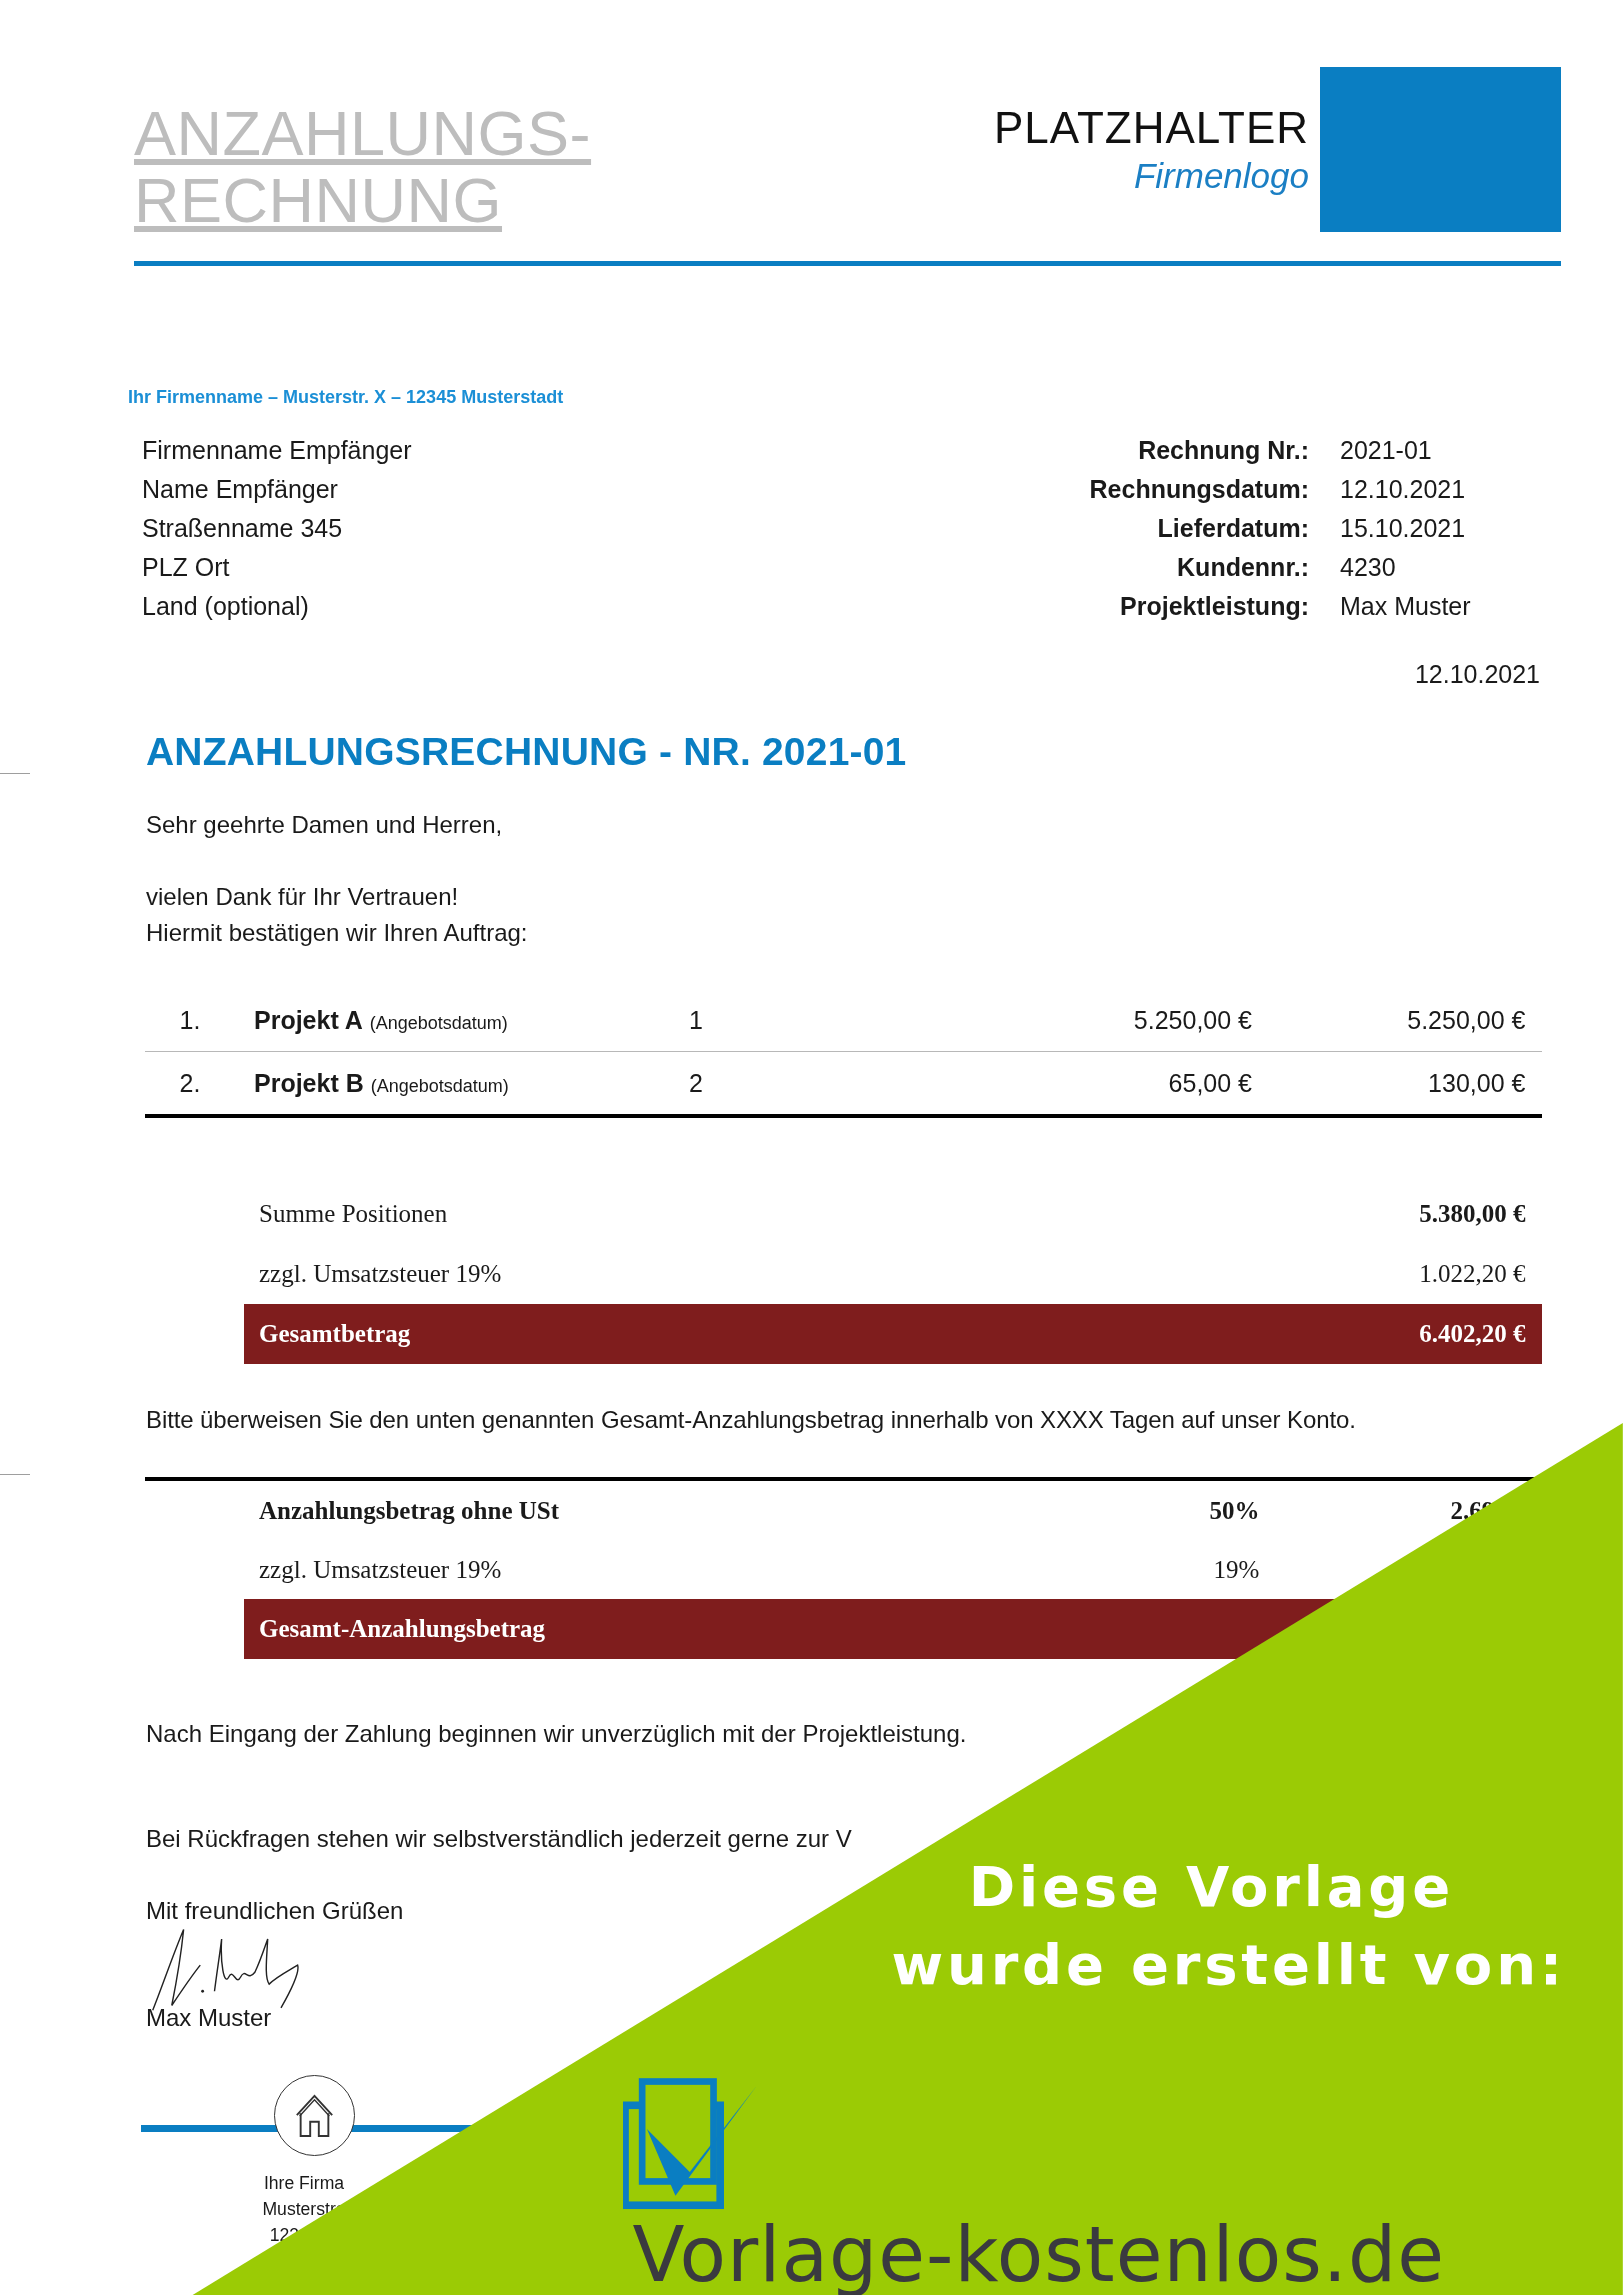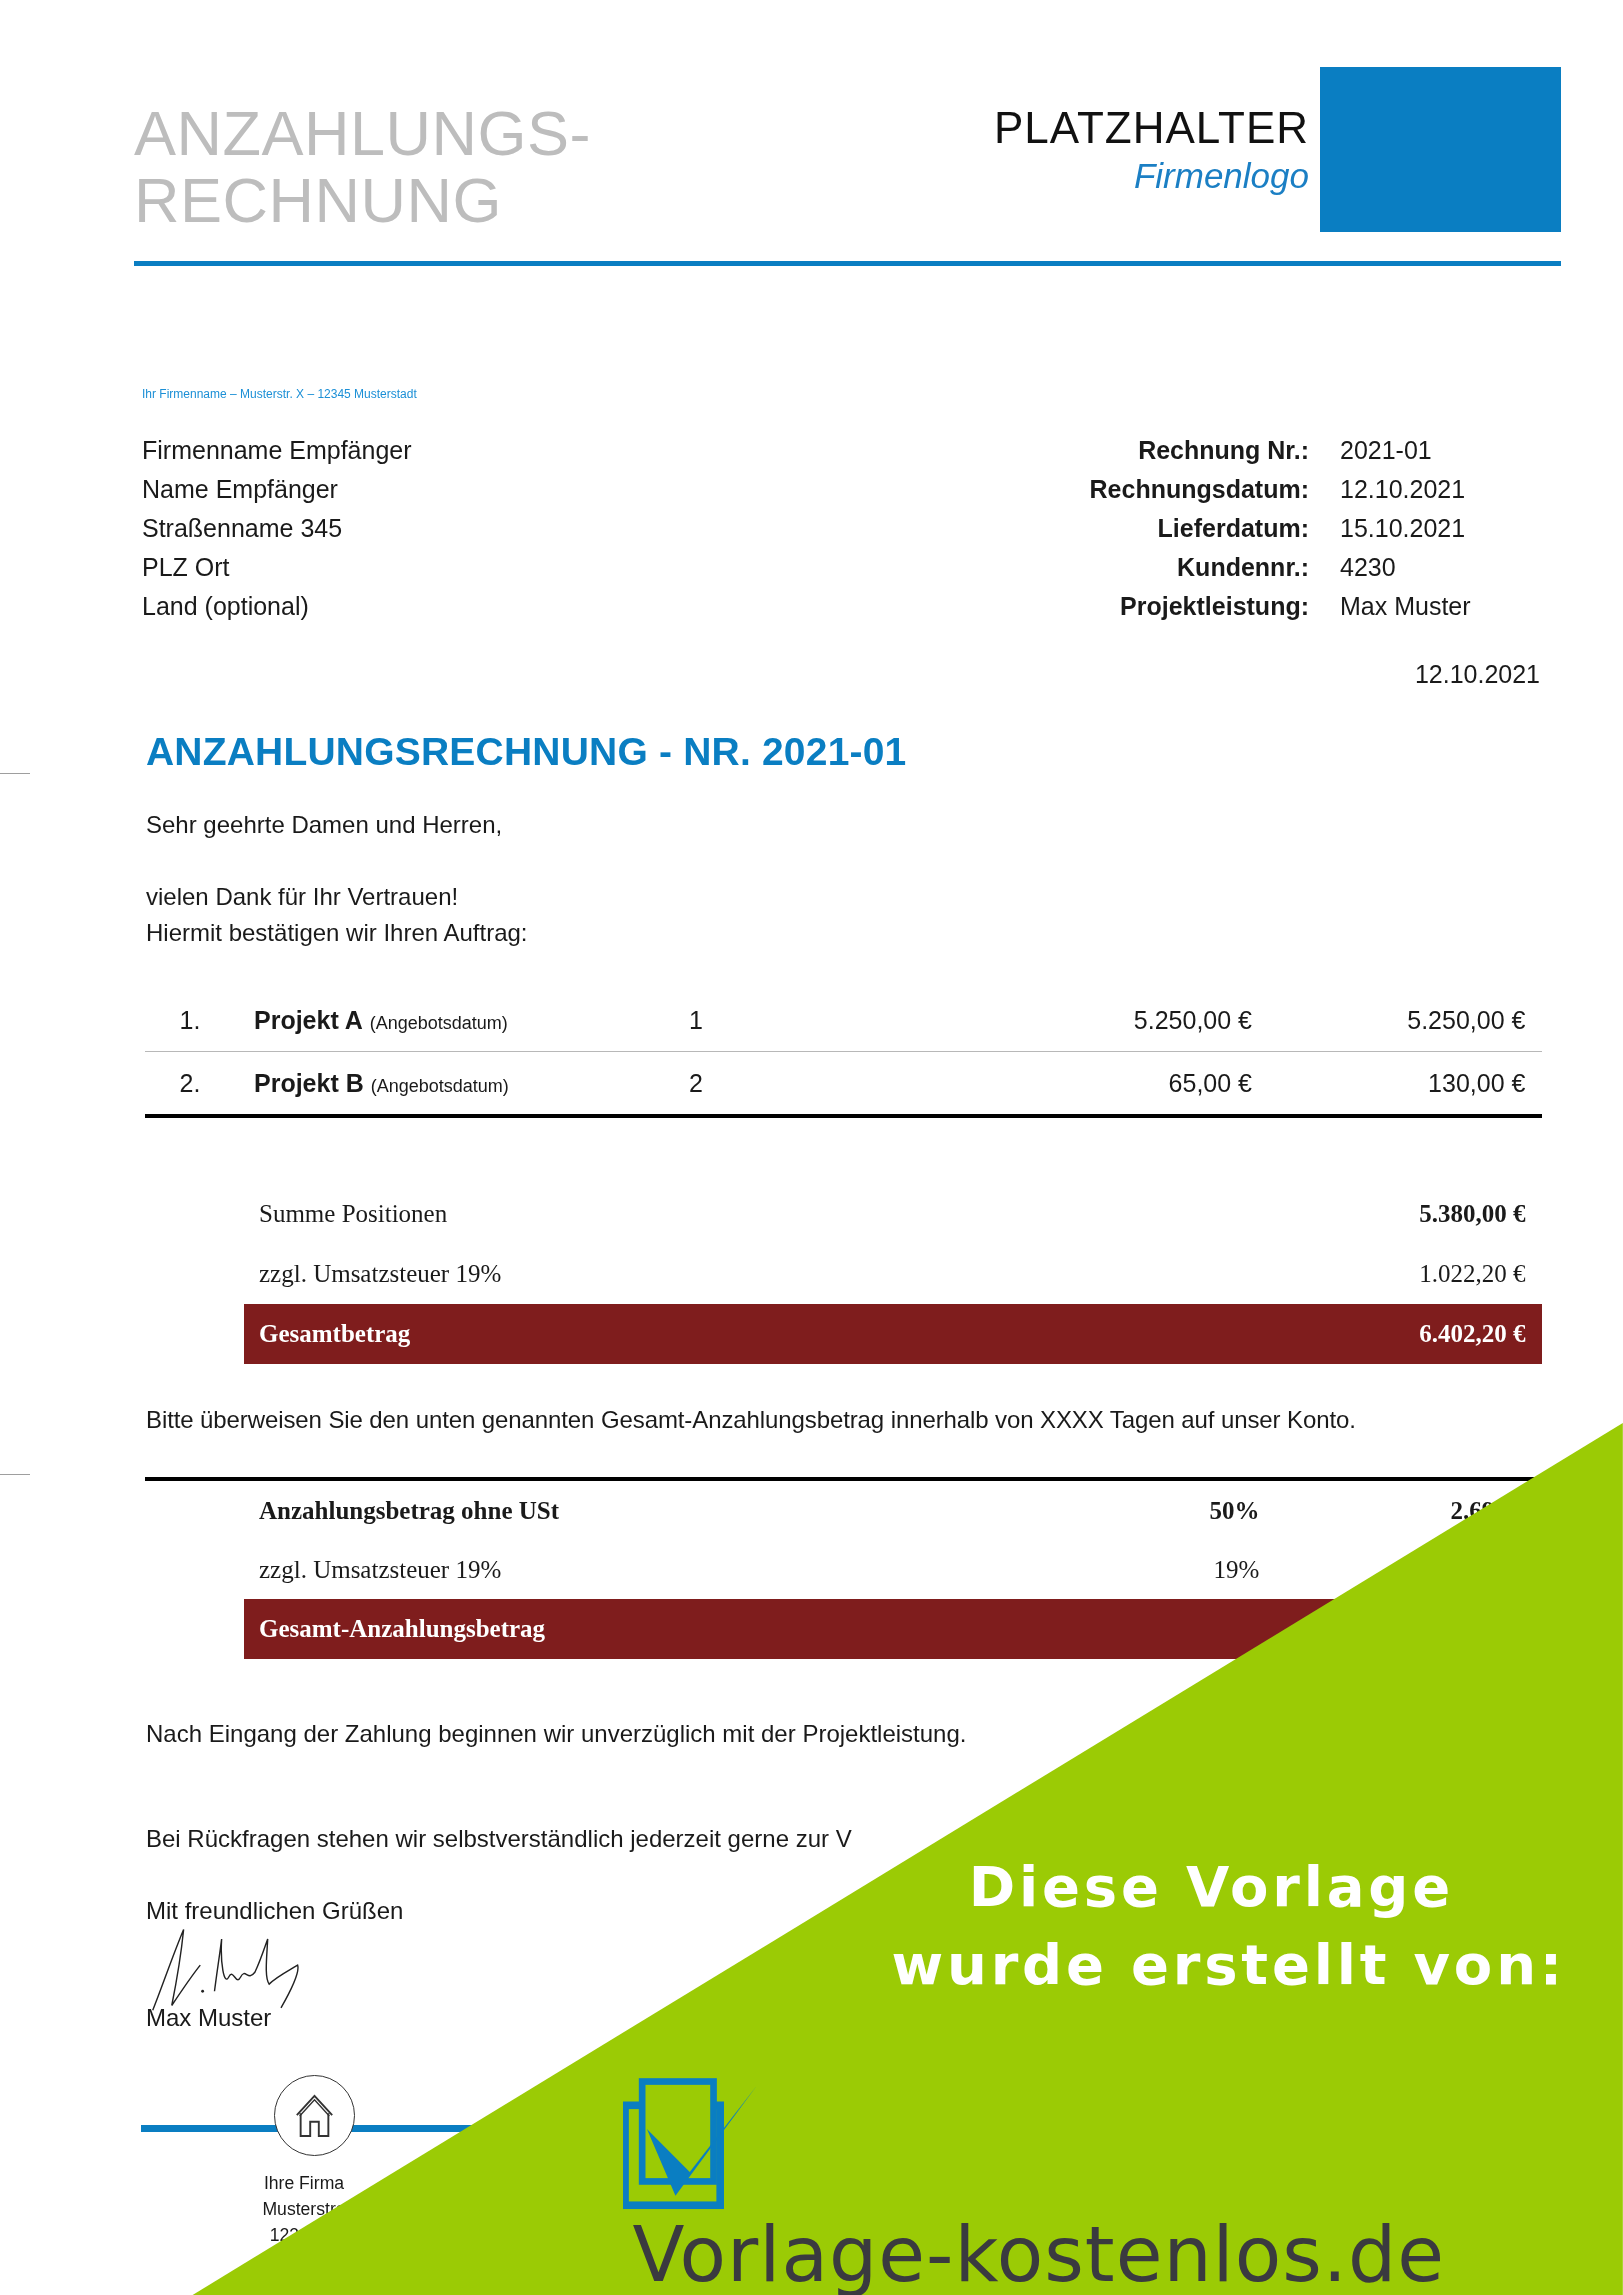--- a/index.html
+++ b/index.html
@@ -7,35 +7,35 @@
     width: 1623px; height: 2295px; position: relative; overflow: hidden;
     background: #ffffff;
     font-family: "Liberation Sans", sans-serif;
     color: #1a1a1a;
   }
   .abs { position: absolute; }
 
   
   .doc-title {
     left: 134px; top: 100px; font-size: 63px; line-height: 67px;
-    color: #bdbdbd; letter-spacing: 0.5px; white-space: pre-line;
+    color: #bdbdbd; letter-spacing: 0.5px; white-space: pre-line; text-decoration: underline;
   }
   .logo-text {
     right: 314px; top: 102px; text-align: right;
   }
   .logo-main { font-size: 44px; color: #111; letter-spacing: 1px; line-height: 52px; }
   .logo-sub { font-size: 35px; color: #1b7fc4; font-style: italic; line-height: 43px; }
   .logo-box { left: 1320px; top: 67px; width: 241px; height: 165px; background: #0a7ec2; }
   .header-line { left: 134px; top: 261px; width: 1427px; height: 5.2px; background: #0a7ec2; }
 
   
   .fold-mark { left: 0; width: 29.5px; height: 1.4px; background: #9e9e9e; }
 
   
-  .sender-line { left: 142px; top: 387px; font-size: 12px; font-weight: normal; color: #1b8fd6; }
+  .sender-line { left: 128px; top: 387px; font-size: 18px; font-weight: bold; color: #1b8fd6; }
 
   
   .recipient { left: 142px; top: 431px; font-size: 25px; line-height: 39px; }
 
   
   .meta { left: 1036px; top: 431px; font-size: 25px; line-height: 39px; }
   .meta-row { display: flex; }
   .meta-label { width: 273px; text-align: right; font-weight: bold; }
   .meta-value { padding-left: 31px; }
   .date-line { right: 83px; top: 660px; font-size: 25px; }

